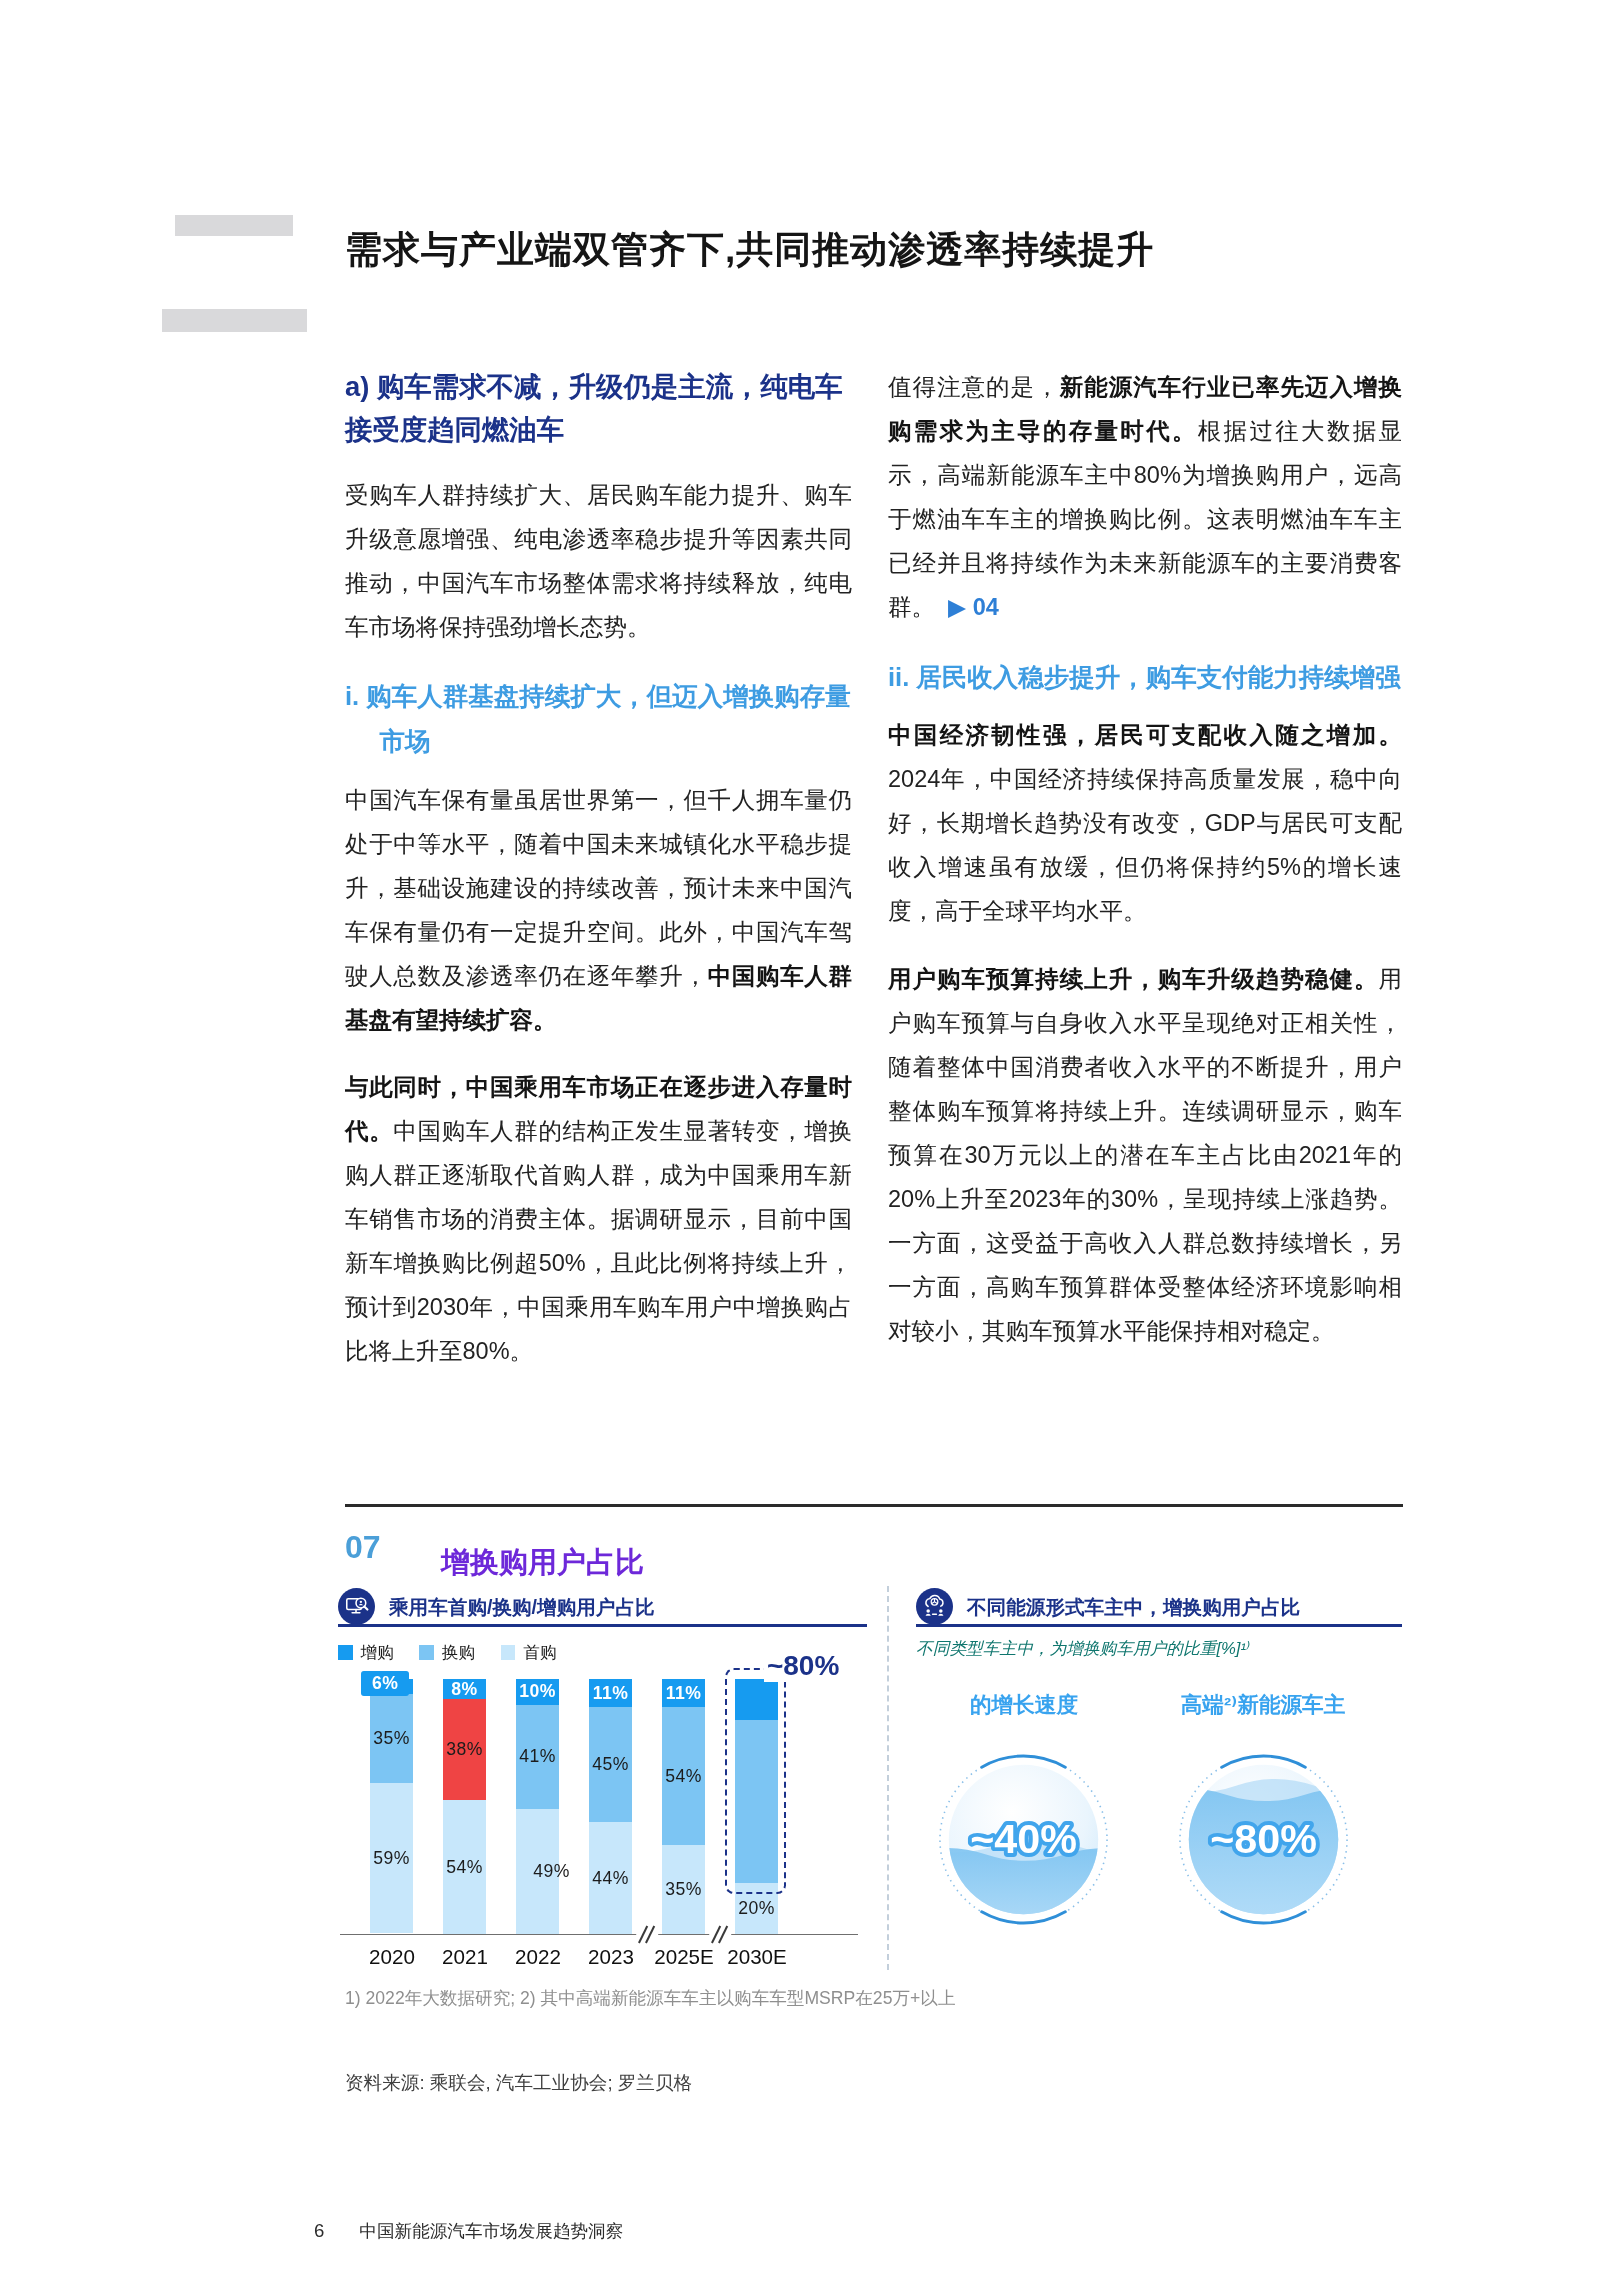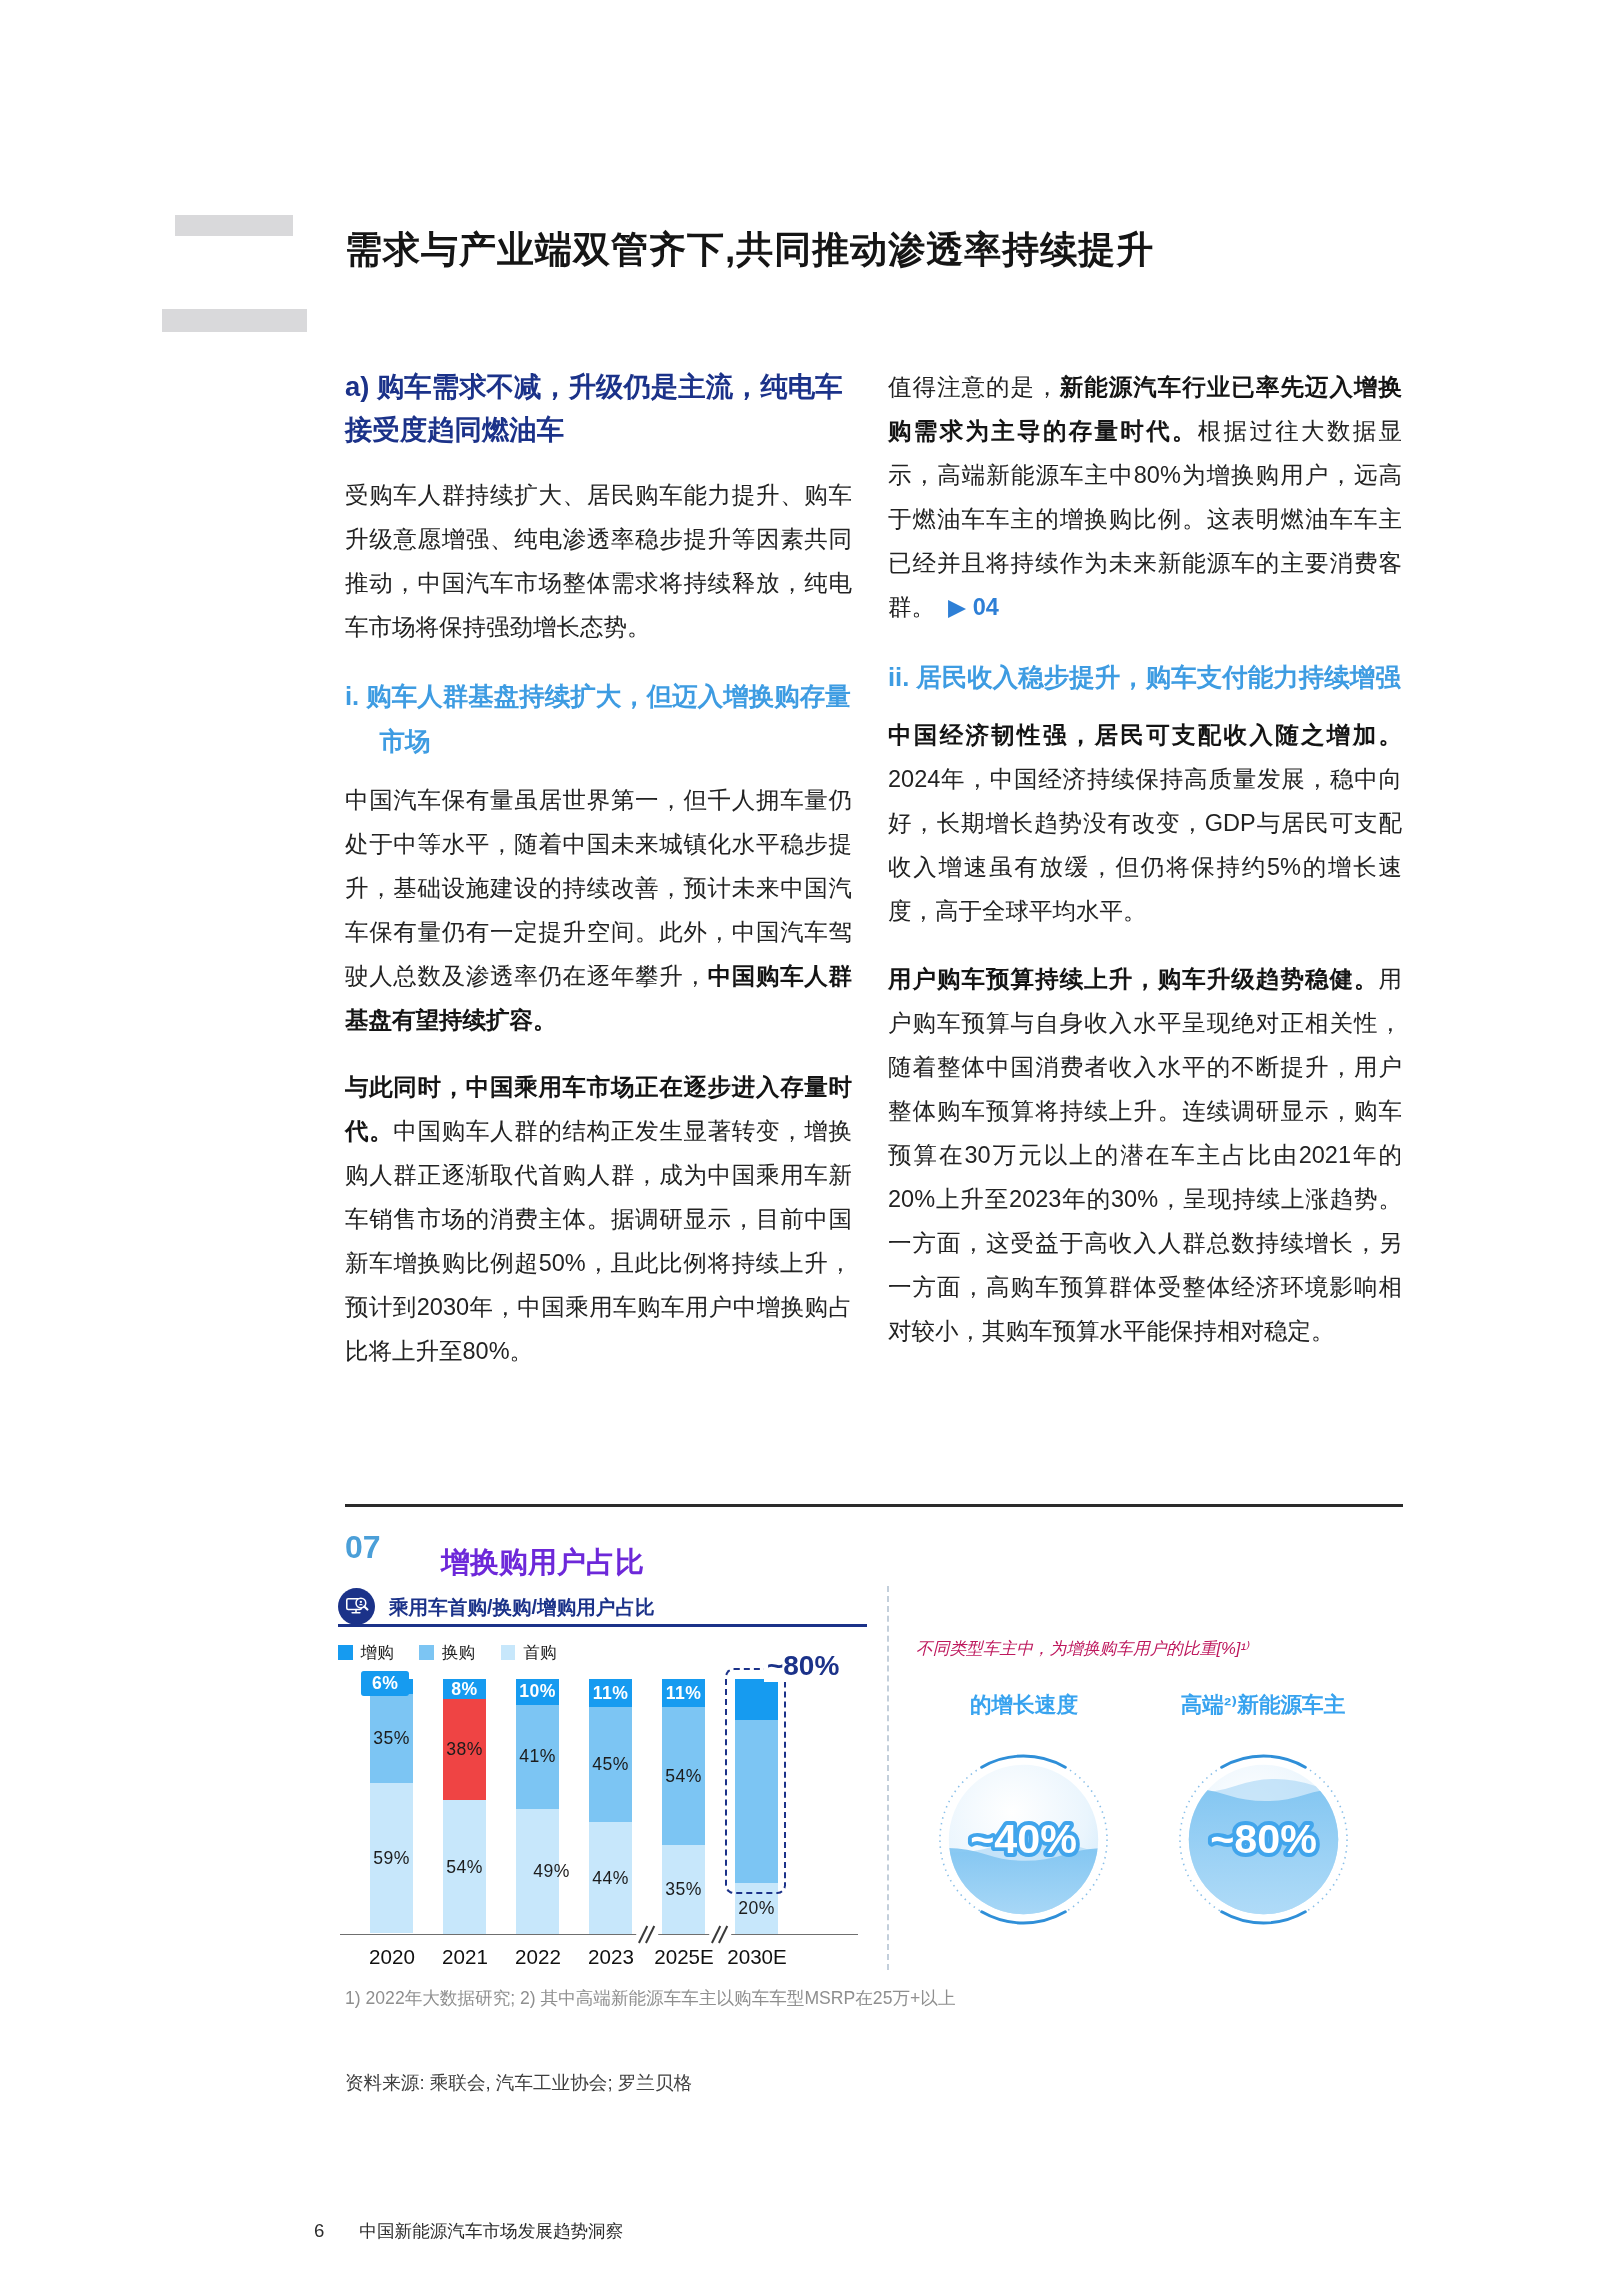--- a/index.html
+++ b/index.html
@@ -25,21 +25,21 @@
   .fig-head{position:absolute;left:345px;top:1529px;height:45px;}
   .fig-num{position:absolute;left:0;top:0;font-size:32px;font-weight:700;color:#4b9fd8;}
   .fig-title{position:absolute;left:96px;top:14px;font-size:29px;font-weight:700;color:#6d28d9;white-space:nowrap;}
   .panel{position:absolute;top:1588px;}
   .panel-left{left:338px;width:529px;height:412px;}
   .panel-right{left:916px;width:486px;height:392px;}
   .panel-head{position:absolute;left:0;top:0;width:100%;height:37px;}
   .panel-icon{position:absolute;left:0;top:0;}
   .panel-title{position:absolute;left:51px;top:5.9px;font-size:19.6px;font-weight:700;color:#1b3289;white-space:nowrap;}
   .panel-underline{position:absolute;left:0;top:36px;width:100%;height:2.9px;background:#1b3289;}
-  .panel-subtitle{position:absolute;left:0;top:49px;font-size:16.7px;font-style:italic;color:#be185d;white-space:nowrap;}
+  .panel-subtitle{position:absolute;left:0;top:49px;font-size:16.7px;font-style:italic;color:#0f766e;white-space:nowrap;}
   .divider{position:absolute;left:887px;top:1586px;height:384px;width:0;border-left:2px dashed #c3cfdb;}
   
   .legend{position:absolute;left:0;top:53px;display:flex;gap:25.5px;align-items:flex-start;}
   .legend-item{display:flex;align-items:center;gap:7.8px;font-size:16.7px;color:#1c1c1c;}
   .legend-swatch{display:inline-block;width:14.7px;height:14.7px;}
   
   .bar-plot{position:absolute;left:0;top:91px;width:521px;height:255px;}
   .bar-plot::after{content:'';position:absolute;left:2px;top:255px;width:518px;height:1px;background:#6f6f6f;}
   .bar-col{position:absolute;top:0;width:43px;height:255px;display:flex;flex-direction:column;}
   .bar-seg{position:relative;display:flex;align-items:center;justify-content:center;overflow:visible;}
@@ -201,20 +201,37 @@
         <div class="callout-box" style="left: 387px; top: -10.8px; width: 57px; height: 222px;"></div>
         <div class="callout-label" style="left: 426px; top: -29px;">~80%</div>
         <span class="axis-break" style="left: 309px;"></span>
         <span class="axis-break" style="left: 382px;"></span>
       </div>
   </div>
 
   <div class="divider"></div>
 
   <div class="panel panel-right">
+    <div class="panel-head">
+      <span class="panel-icon">
+        <svg width="37" height="37" viewBox="0 0 38 38">
+          <circle cx="19" cy="19" r="19" fill="#1b3289"></circle>
+          <path d="M12.5 19 a4.3 4.3 0 0 1 1.6-8.1 a5.6 5.6 0 0 1 10.3 0.4 a3.9 3.9 0 0 1 1 7.4" fill="none" stroke="#ffffff" stroke-width="1.5" stroke-linecap="round"></path>
+          <circle cx="19" cy="14.2" r="3.4" fill="none" stroke="#ffffff" stroke-width="1.3"></circle>
+          <path d="M19 10.8 v3.4 M19 14.2 l-2.8 1.7 M19 14.2 l2.8 1.7" stroke="#ffffff" stroke-width="1.1"></path>
+          <circle cx="12.5" cy="23.5" r="1.8" fill="#ffffff"></circle>
+          <path d="M9.8 28.5 a2.8 2.8 0 0 1 5.4 0 z" fill="#ffffff"></path>
+          <circle cx="25.5" cy="23.5" r="1.8" fill="#ffffff"></circle>
+          <path d="M22.8 28.5 a2.8 2.8 0 0 1 5.4 0 z" fill="#ffffff"></path>
+          <path d="M17 27 h4" stroke="#ffffff" stroke-width="1.4" stroke-linecap="round"></path>
+        </svg>
+      </span>
+      <span class="panel-title">不同能源形式车主中，增换购用户占比</span>
+      <span class="panel-underline"></span>
+    </div>
     <div class="panel-subtitle">不同类型车主中，为增换购车用户的比重[%]¹⁾</div>
     <div class="bubble-label b0">的增长速度</div>
     <div class="bubble-label b1">高端²⁾新能源车主</div>
     <div class="bubble b0" id="bubble-0"><svg width="173" height="173" viewBox="0 0 176 176">
           <defs>
             <radialGradient id="bg0" cx="42%" cy="32%" r="78%">
               <stop offset="0%" stop-color="#ffffff"></stop>
               <stop offset="65%" stop-color="#eaf5fd"></stop>
               <stop offset="100%" stop-color="#cfe9fb"></stop>
             </radialGradient>

